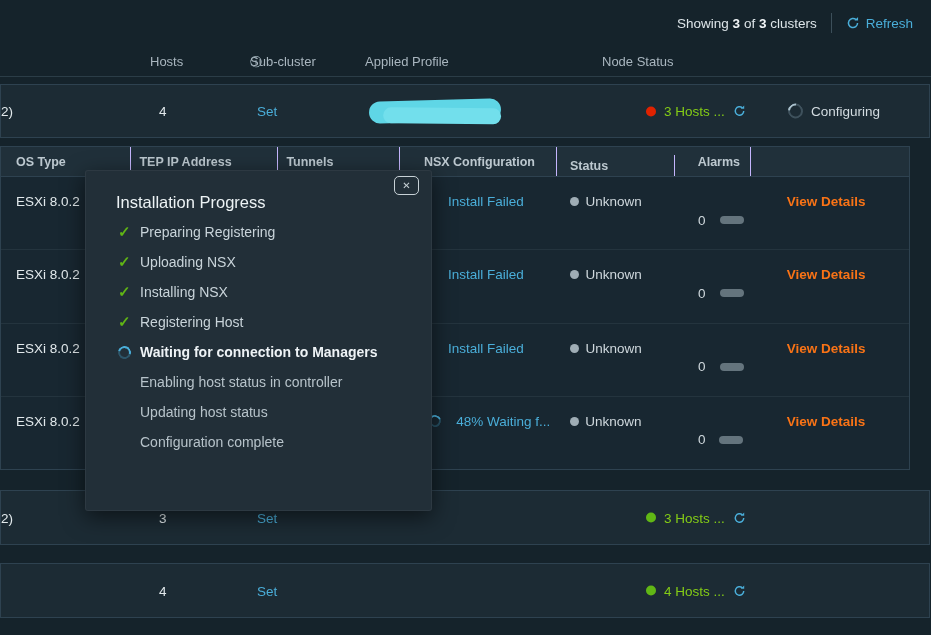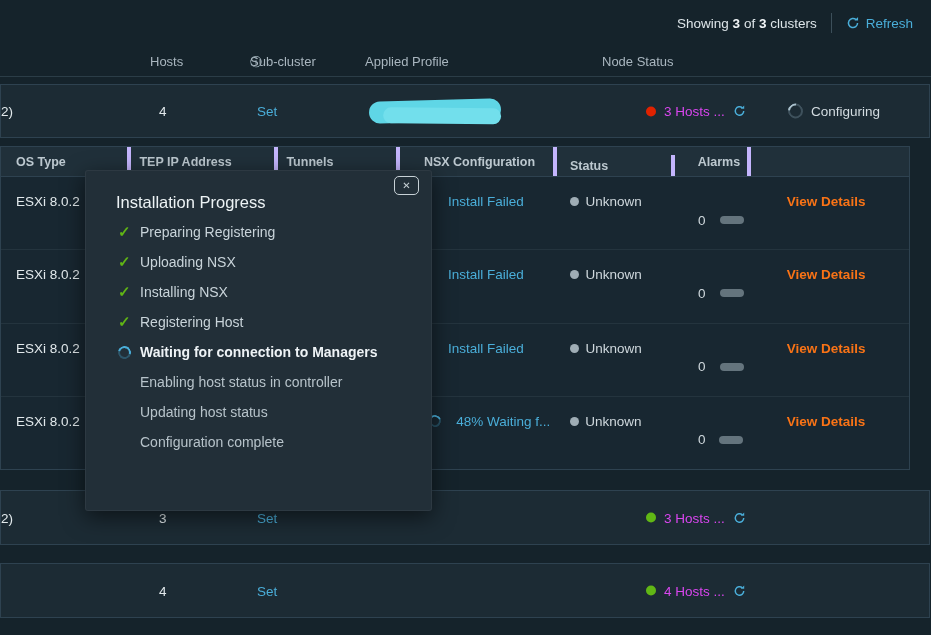--- a/index.html
+++ b/index.html
@@ -28,40 +28,40 @@
   .hline { position:absolute; left:0; right:0; height:1px; background:#2b3d47; }
   
   .panel {
     position:absolute; left:0; right:1px; background:#1c2b34;
     border:1px solid #2e4250; box-sizing:border-box;
   }
   .panel .abs { position:absolute; top:50%; transform:translateY(-50%); white-space:nowrap; }
   .link { color:#4aaed9; cursor:pointer; }
   .dot { display:inline-block; width:10px; height:10px; border-radius:50%; }
   .status-group { display:flex; align-items:center; gap:8px; }
-  .status-group .txt { color:#d946ef; }
+  .status-group .txt { color:#84cc16; }
   .mini-refresh { color:#4aaed9; display:flex; align-items:center; cursor:pointer; }
   .spinner {
     width:15px; height:15px; border-radius:50%;
     border:2px solid rgba(150,180,198,.28); border-top-color:#a9c0cc;
     transform:rotate(-40deg); box-sizing:border-box;
   }
   .scribble { position:absolute; top:50%; transform:translateY(-50%) rotate(-1.5deg); }
   .scribble .blob1 { width:132px; height:22px; background:#5fd6e6; border-radius:12px; }
   .scribble .blob2 { position:absolute; left:14px; top:8px; width:118px; height:16px; background:#72dfec; border-radius:9px; transform:rotate(2deg); }
   
   .host-table {
     position:absolute; top:146px; left:0; width:910px; height:324px;
     background:#182731; border:1px solid #2e4250; box-sizing:border-box;
     display:flex; flex-direction:column;
   }
   .t-header { display:flex; height:30px; background:#20303a; border-bottom:1px solid #2e4250; box-sizing:border-box; }
   .t-header .cell {
     display:flex; align-items:center; color:#bcc8cf; font-weight:bold; font-size:12.5px;
-    border-right:4px solid #c4b5fd; box-sizing:border-box; white-space:nowrap; overflow:hidden;
+    border-right:1px solid #c4b5fd; box-sizing:border-box; white-space:nowrap; overflow:hidden;
   }
   .t-header .cell:last-child { border-right:none; }
   .t-row { display:flex; flex:1; border-bottom:1px solid #24343e; box-sizing:border-box; }
   .t-row:last-child { border-bottom:none; }
   .t-row .cell { padding-top:17px; box-sizing:border-box; white-space:nowrap; overflow:hidden; }
   .c0 { width:133px; } .c1 { width:150px; } .c2 { width:124px; }
   .c3 { width:144px;margin-left:16px; } .c4 { width:120px; } .c5 { width:77px; } .c6 { width:162px; }
   .h0 { padding-left:15px; } .h1 { padding-left:8px; } .h2 { padding-left:8px; }
   .h3 { padding-left:8px; } .h4 { padding-left:13px;margin-top:8px; } .h5 { padding-left:23px; }
   .os-cell { padding-left:15px; color:#e2e9ec; }

